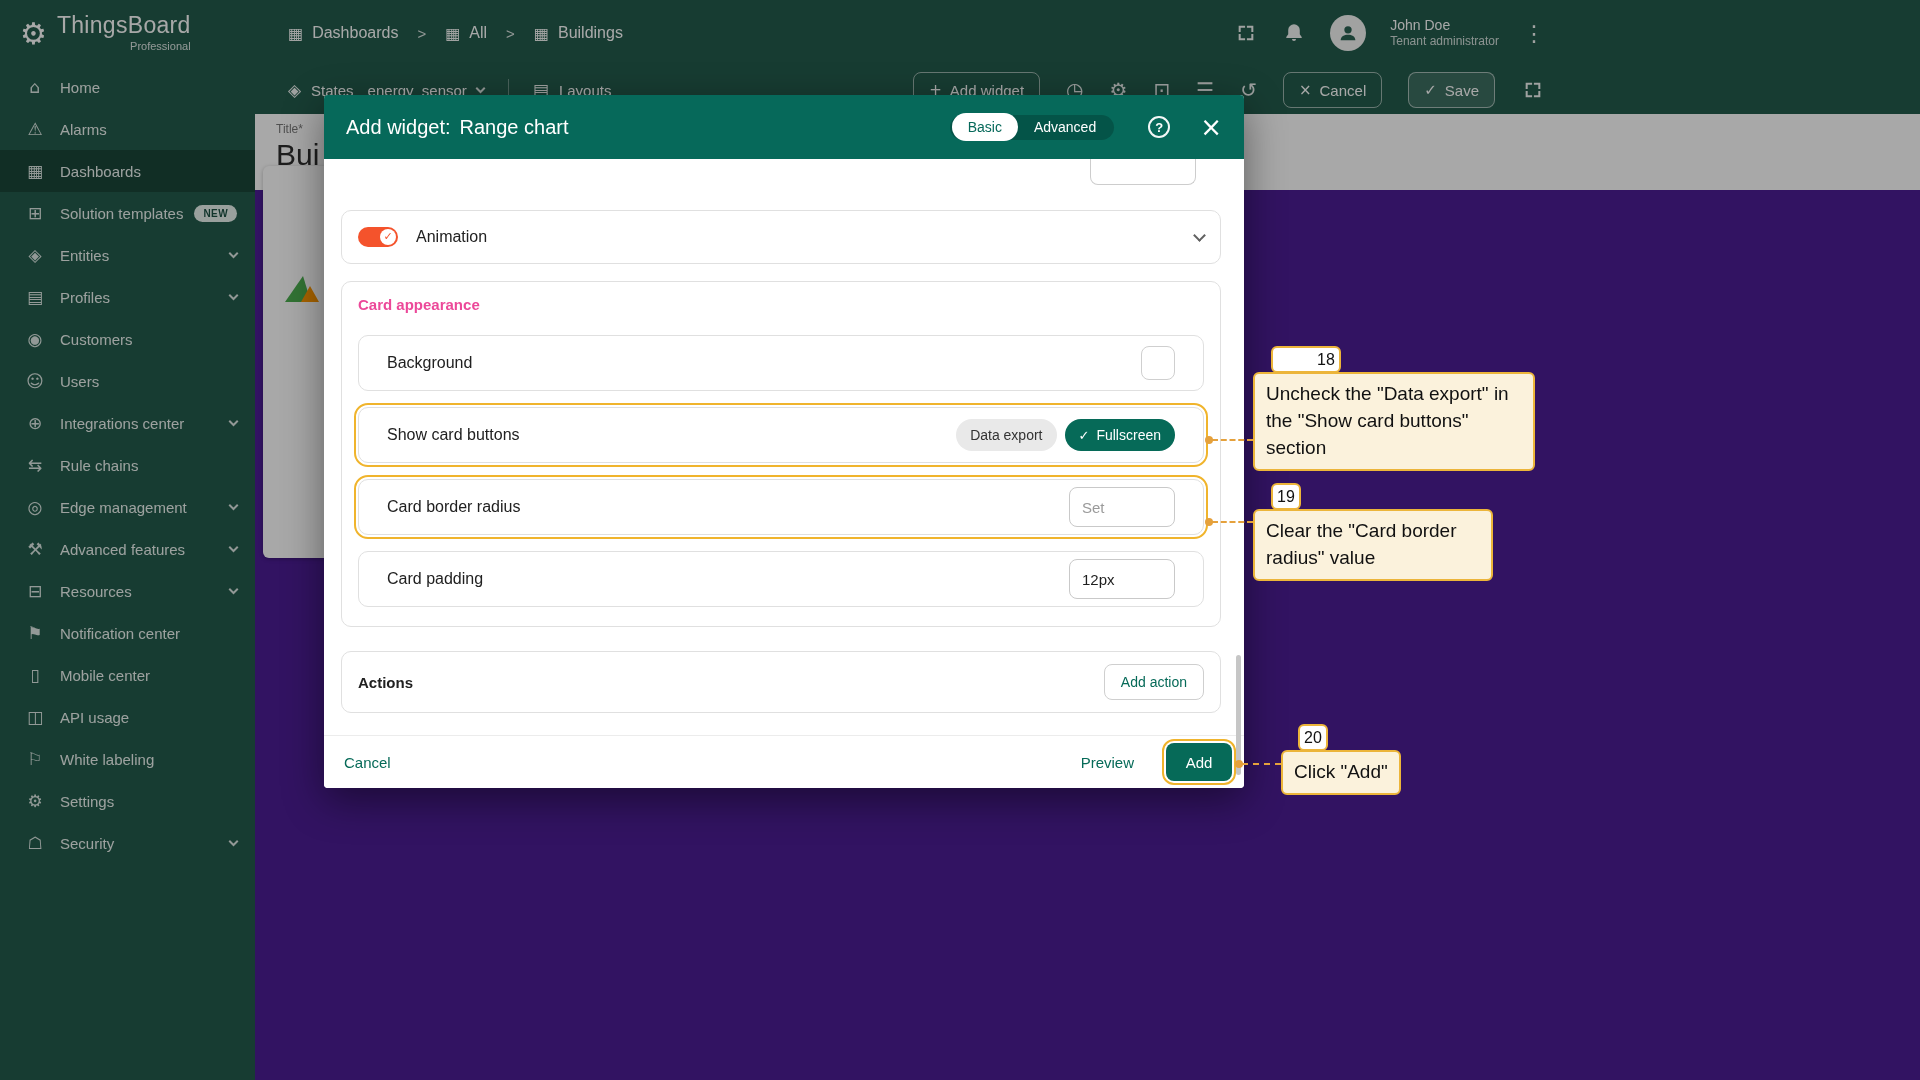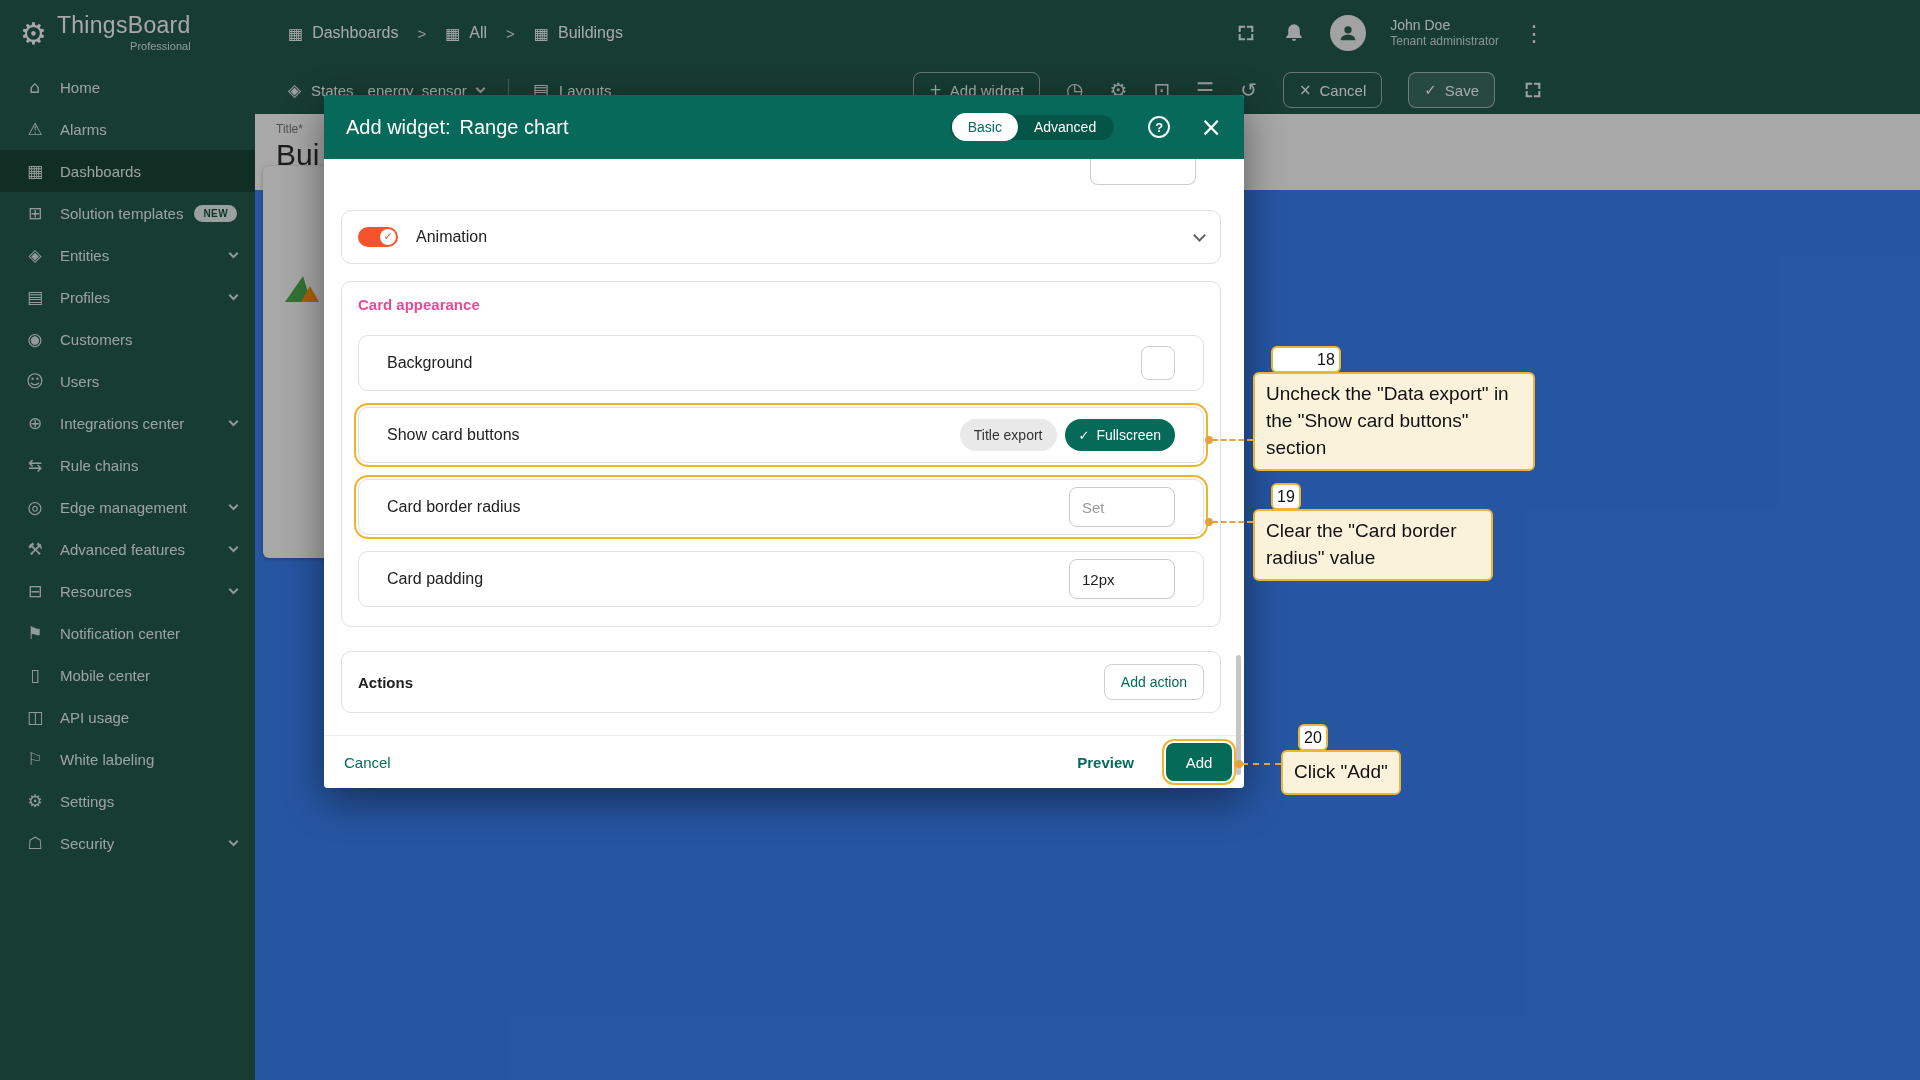--- a/index.html
+++ b/index.html
@@ -41,21 +41,21 @@
   #tb-left { display:flex; align-items:center; margin-left:33px; gap:14px; font-size:15px; }
   .tb-ic { font-size:17px; opacity:.95; }
   .tb-dd { display:flex; align-items:center; gap:10px; cursor:pointer; }
   .vdiv { width:1px; height:22px; background:rgba(255,255,255,.35); margin:0 10px; }
   #tb-right { position:absolute; right:375px; display:flex; align-items:center; gap:26px; }
   .tb-btn { display:flex; align-items:center; gap:8px; height:36px; padding:0 15px; border:1px solid rgba(255,255,255,.55); border-radius:8px; font-size:15px; cursor:pointer; white-space:nowrap; }
   .tb-btn.filled { background:rgba(255,255,255,.12); }
   .tbic { font-size:20px; opacity:.92; cursor:pointer; }
 
   
-  #main { position:absolute; left:255px; top:114px; width:1665px; height:966px; background:#3b82f6; z-index:5; }
+  #main { position:absolute; left:255px; top:114px; width:1665px; height:966px; background:#4c1d95; z-index:5; }
   #title-strip { position:absolute; left:0; top:0; width:100%; height:76px; background:#fff; }
   #title-label { position:absolute; left:21px; top:8px; font-size:12px; color:#7a7a7a; }
   #title-value { position:absolute; left:21px; top:24px; font-size:30px; color:#2e2e2e; }
   #bg-card { position:absolute; left:8px; top:52px; width:78px; height:392px; background:#fff; border-radius:6px; box-shadow:0 1px 4px rgba(0,0,0,.25); }
   #bg-card svg { position:absolute; left:20px; top:108px; }
 
   
   #dim { position:absolute; inset:0; background:rgba(0,0,0,.34); z-index:40; }
 
   
@@ -93,21 +93,21 @@
   .chip .ck { font-size:13px; }
   .mini-input { width:106px; height:40px; border:1px solid #c9c9c9; border-radius:8px; font-size:15px; padding:0 12px; color:#1f1f1f; font-family:"Liberation Sans",sans-serif; }
   .mini-input::placeholder { color:#9a9a9a; }
 
   #actions-box { top:492px; height:62px; display:flex; align-items:center; padding:0 16px; }
   #actions-heading { font-size:15px; font-weight:700; color:#212121; }
   #add-action-btn { margin-left:auto; height:36px; padding:0 16px; border:1px solid #cfcfcf; border-radius:8px; background:#fff; color:#066a58; font-weight:500; font-size:14px; cursor:pointer; font-family:"Liberation Sans",sans-serif; }
 
   #m-footer { position:absolute; left:0; top:576px; width:100%; height:53px; border-top:1px solid #ececec; display:flex; align-items:center; padding:0 12px 0 20px; }
   .link-btn { color:#066a58; font-weight:500; font-size:15px; cursor:pointer; }
-  #preview-link { margin-left:auto; margin-right:32px;font-weight:bold; }
+  #preview-link { margin-left:auto; margin-right:32px; }
   #add-btn { width:66px; height:38px; background:#066a58; color:#fff; border:none; border-radius:8px; font-size:15px; font-weight:500; cursor:pointer; outline:2px solid #F0B42C; outline-offset:2px; font-family:"Liberation Sans",sans-serif; }
   #m-scrollthumb { position:absolute; right:3px; top:496px; width:5px; height:120px; background:#c6c6c6; border-radius:3px; }
 
   
   .badge-num { position:absolute; background:#fff; border:2px solid #ECB53A; border-radius:6px; min-width:27px; height:27px; display:flex; align-items:center; justify-content:center; font-size:16px; color:#111; z-index:81; padding:0 4px; }
   .callout { position:absolute; background:#FBF2DC; border:2px solid #ECB53A; border-radius:6px; padding:7px 11px; font-size:19px; line-height:1.42; color:#111; z-index:80; }
   .conn { position:absolute; border-top:2px dashed #E5A13C; z-index:79; }
   .conn::before { content:""; position:absolute; left:-7px; top:-5px; width:8px; height:8px; border-radius:50%; background:#E5A13C; }
   #box20 { white-space:nowrap; }
 </style>
@@ -341,21 +341,21 @@
           <span class="rlabel">Background</span>
           <span class="rright">
               <span id="bg-swatch"></span>
             </span>
         </div>
 
         <div class="form-row hl">
           <span class="rlabel">Show card buttons</span>
           <span class="rright">
             <span class="chip plain">
-                <span>Title export</span>
+                <span>Data export</span>
               </span>
             <span class="chip sel">
                 <span class="ck ic">✓</span>
                 <span>Fullscreen</span>
               </span>
           </span>
         </div>
 
         <div class="form-row hl">
           <span class="rlabel">Card border radius</span>

